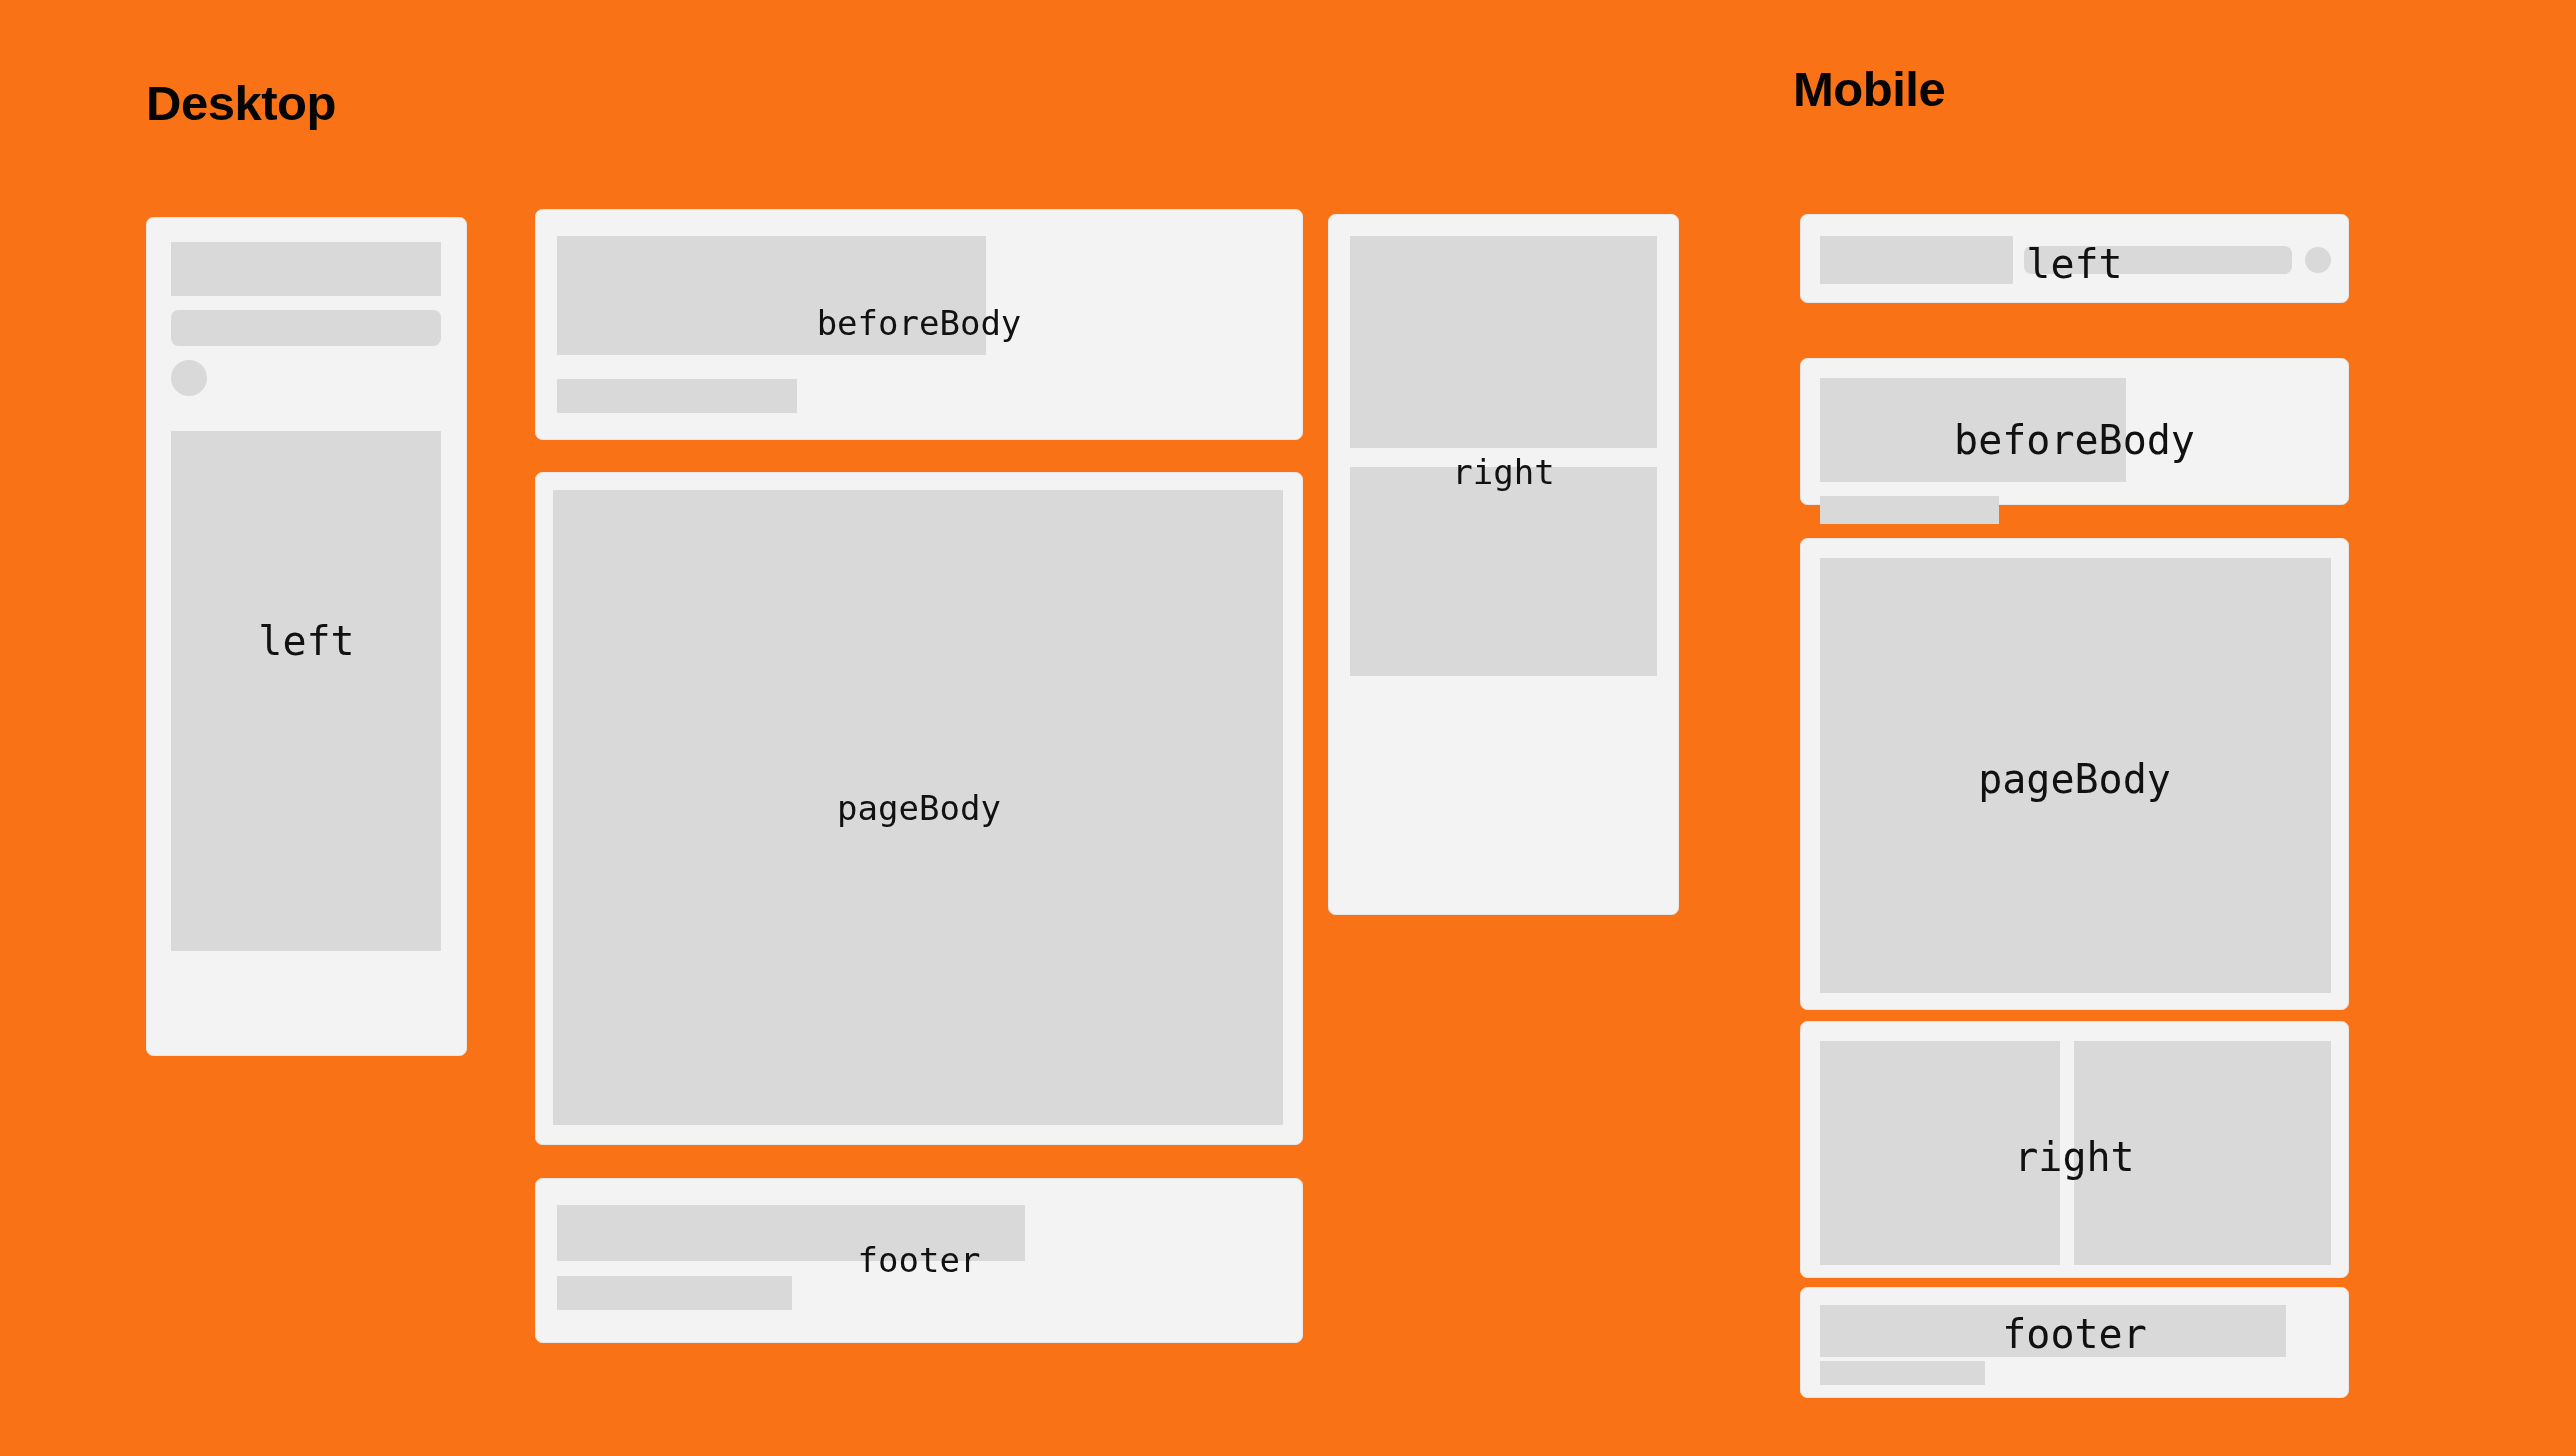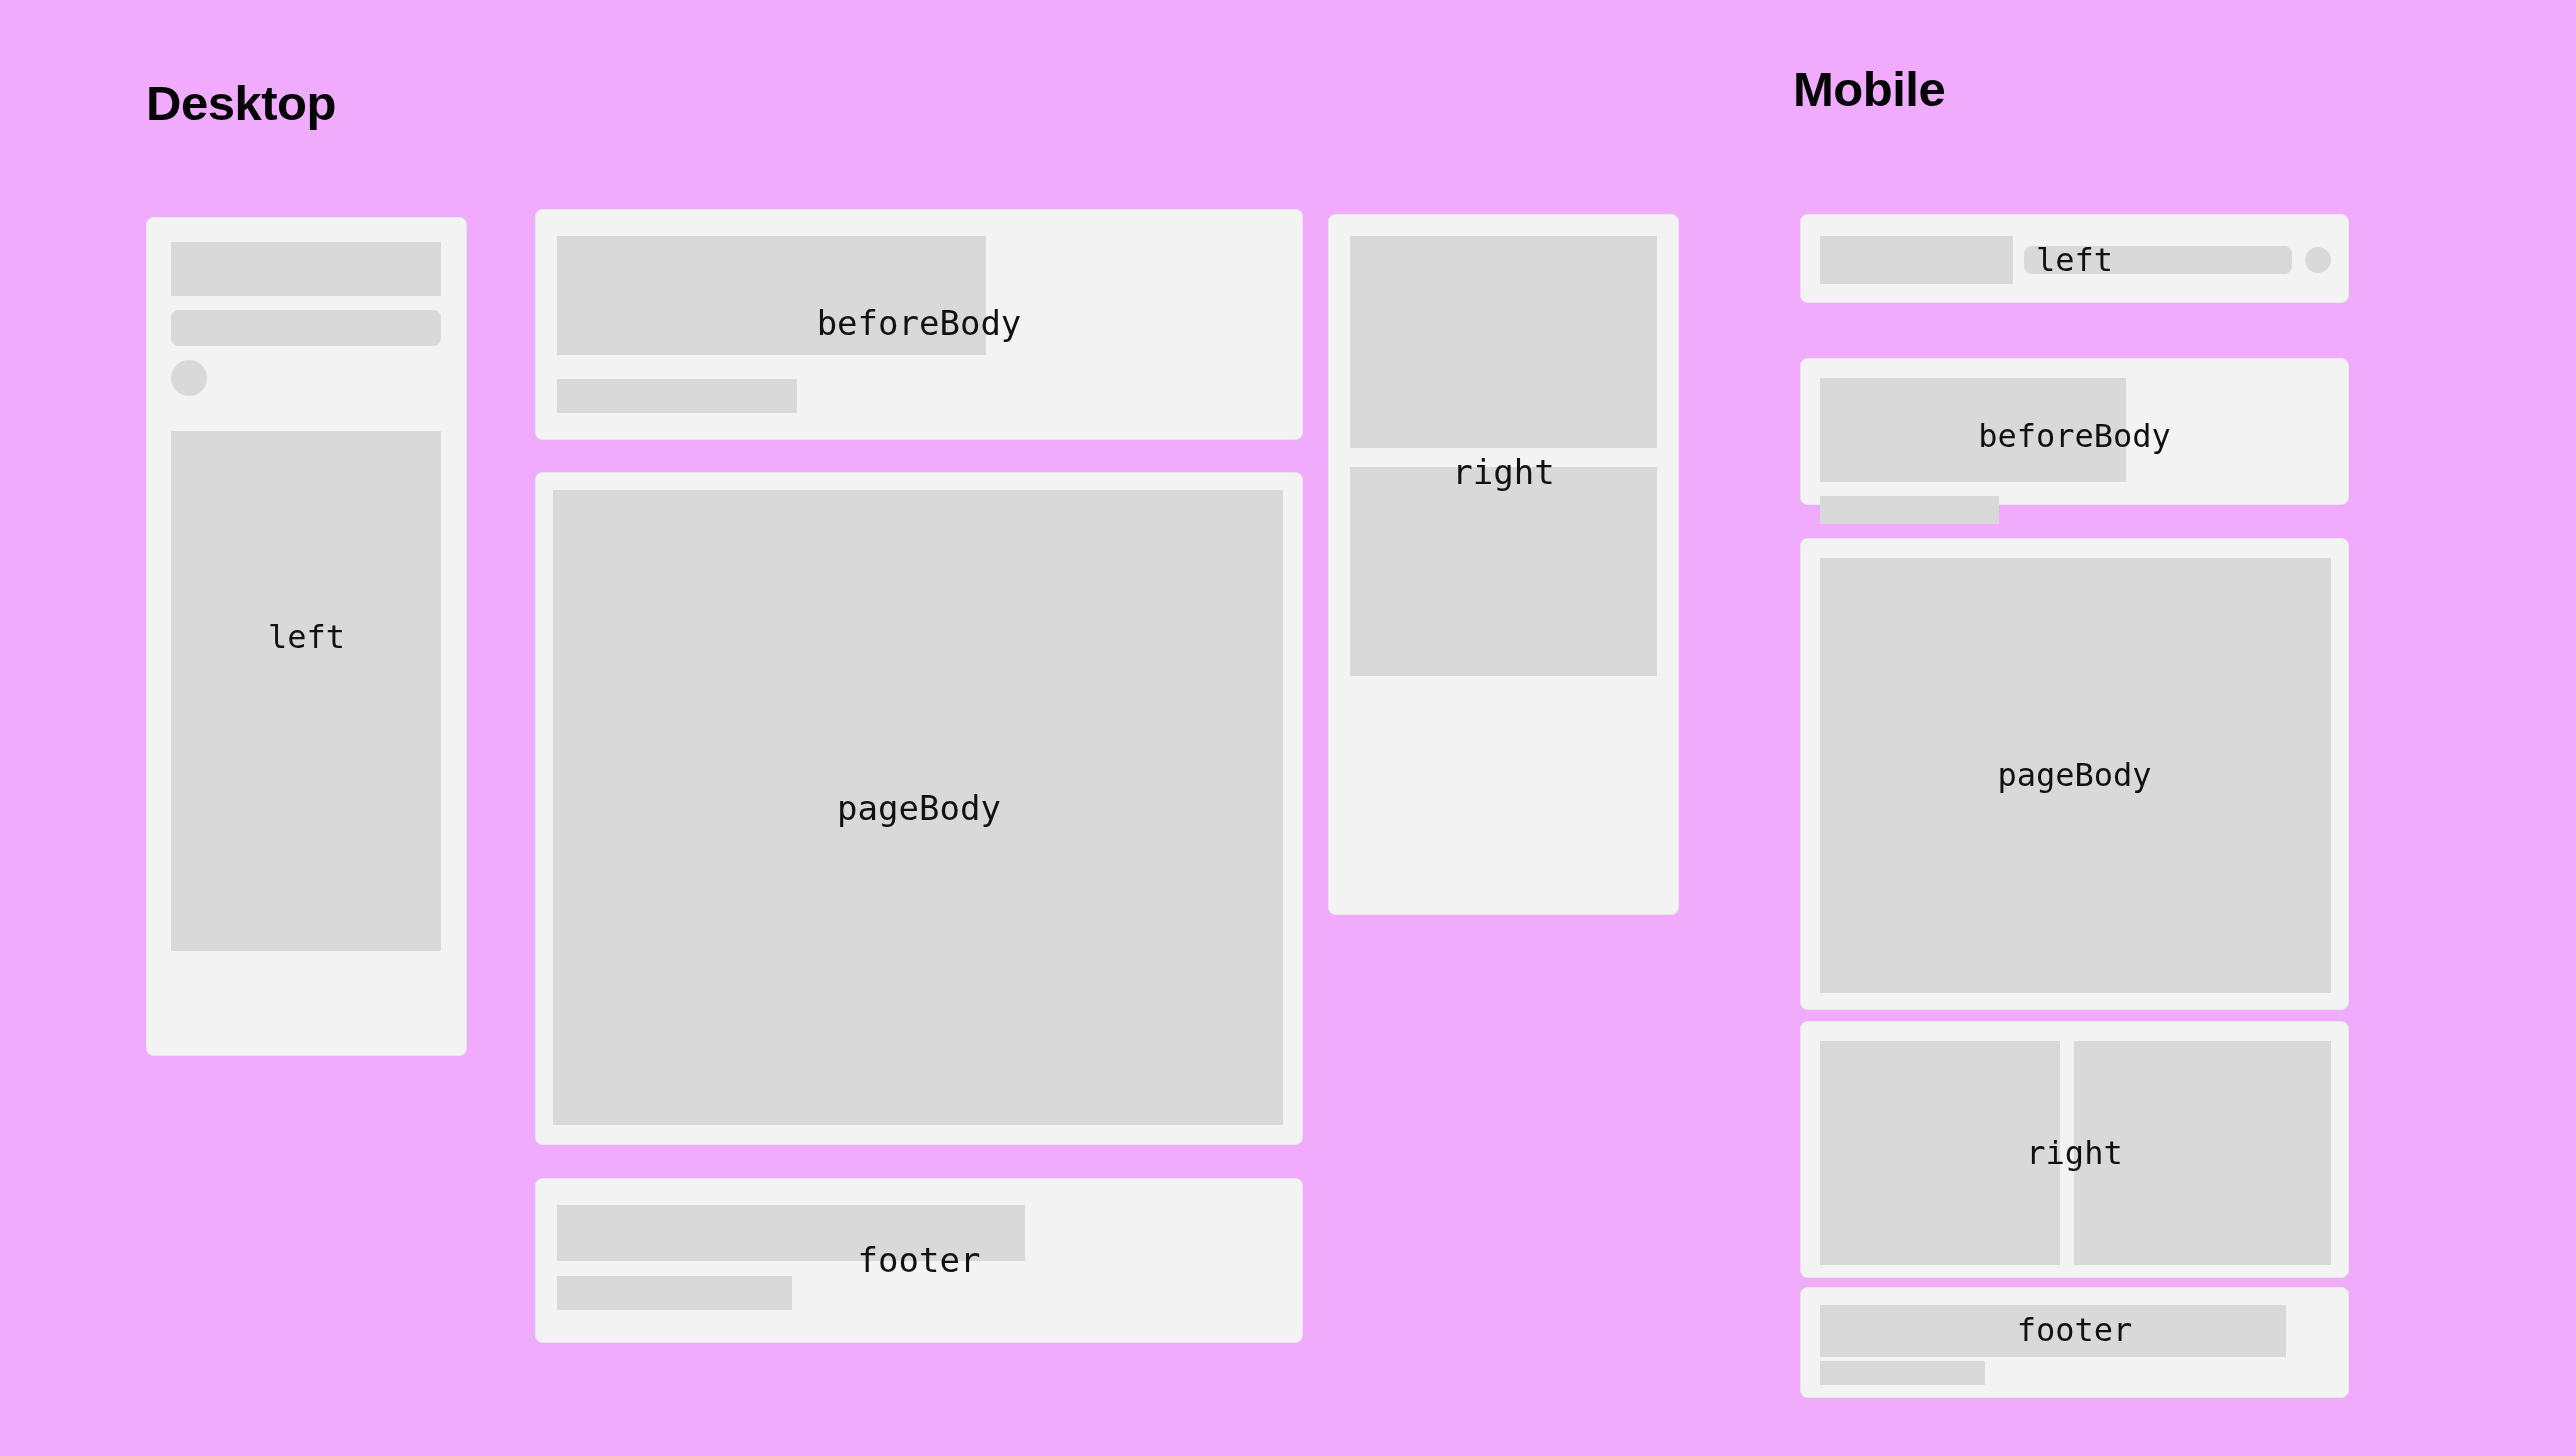--- a/index.html
+++ b/index.html
@@ -9,21 +9,21 @@
     height: 1456px;
     background: #f2f2f2;
     font-family: "Liberation Sans", sans-serif;
     overflow: hidden;
   }
 
   .canvas {
     position: relative;
     width: 2576px;
     height: 1456px;
-    background: #f0abfc;
+    background: #f97316;
   }
 
   
   .section-title {
     position: absolute;
     font-family: "Liberation Sans", sans-serif;
     font-weight: 700;
     font-size: 49px;
     line-height: 1;
     color: #050505;
@@ -49,21 +49,21 @@
   .blk.rounded { border-radius: 7.5px; }
   .blk.circle  { border-radius: 50%; }
 
   
   .region-label {
     position: absolute;
     left: 0;
     width: 100%;
     text-align: center;
     font-family: "DejaVu Sans Mono", "Liberation Mono", monospace;
-    font-size: 32px;
+    font-size: 40px;
     line-height: 1;
     color: #111111;
     white-space: nowrap;
     pointer-events: none;
   }
   .region-label.big { font-size: 34px; }
 
   
   #panel-desktop-left      { left: 146px;  top: 217px;  width: 321px;  height: 839px; }
   #panel-desktop-before    { left: 535px;  top: 209px;  width: 768px;  height: 231px; }

